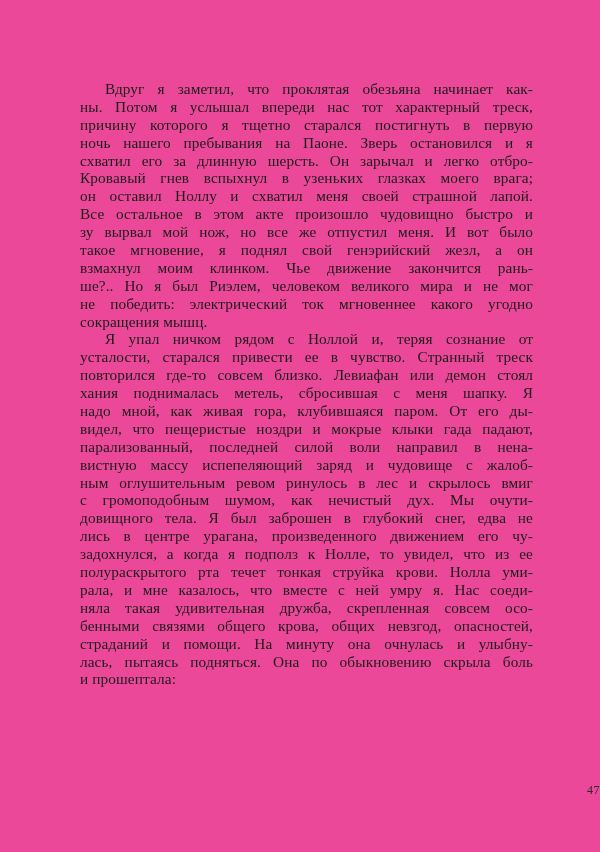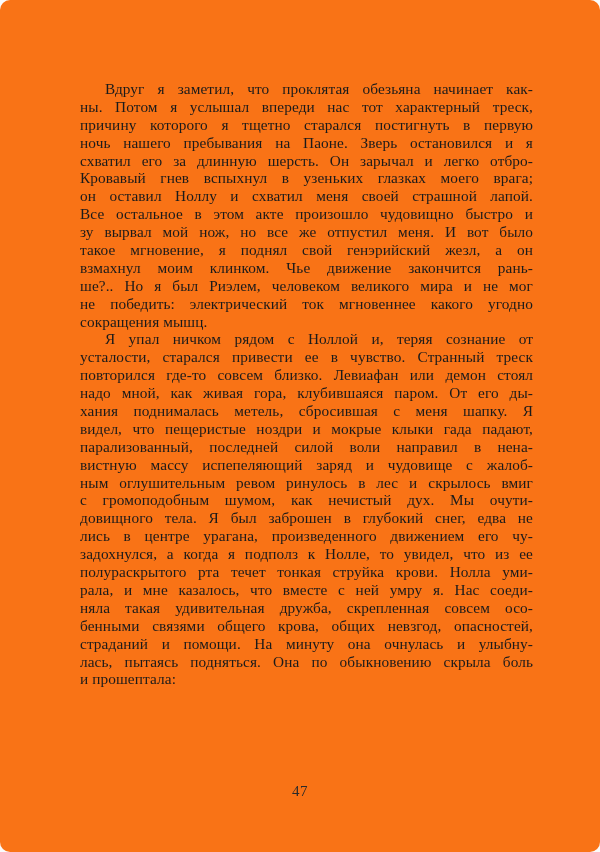--- a/index.html
+++ b/index.html
@@ -10,22 +10,21 @@
     width: 600px;
     height: 852px;
     background: #fbfbfb;
     position: relative;
     overflow: hidden;
     font-family: "Liberation Serif", "DejaVu Serif", serif;
   }
   .book-page {
     position: absolute;
     inset: 0;
-    background: #f97316;
-    border-radius: 10px;
+    background: #ec4899;
   }
   .text-block {
     position: absolute;
     left: 80px;
     top: 80px;
     width: 453px;
     color: #1b1b1b;
     font-size: 15.3px;
     line-height: 17.9px;
     letter-spacing: 0.1px;
@@ -45,22 +44,22 @@
   }
   .line.last {
     text-align: justify;
     text-align-last: left;
   }
   .page-number {
     position: absolute;
     left: 0;
     top: 783px;
     width: 600px;
-    text-align: center;
-    font-size: 15px;
+    text-align: right;
+    font-size: 12px;
     color: #2a2a2a;
     letter-spacing: 0.5px;
   }
 </style>
 </head>
 <body>
 
 <div class="book-page">
   <div class="text-block">
       <div class="paragraph">
@@ -76,22 +75,22 @@
         <div class="line">такое мгновение, я поднял свой генэрийский жезл, а он</div>
         <div class="line">взмахнул моим клинком. Чье движение закончится рань-</div>
         <div class="line">ше?.. Но я был Риэлем, человеком великого мира и не мог</div>
         <div class="line">не победить: электрический ток мгновеннее какого угодно</div>
         <div class="line last">сокращения мышц.</div>
       </div>
       <div class="paragraph">
         <div class="line first">Я упал ничком рядом с Ноллой и, теряя сознание от</div>
         <div class="line">усталости, старался привести ее в чувство. Странный треск</div>
         <div class="line">повторился где-то совсем близко. Левиафан или демон стоял</div>
+        <div class="line">хания поднималась метель, сбросившая с меня шапку. Я</div>
         <div class="line">надо мной, как живая гора, клубившаяся паром. От его ды-</div>
-        <div class="line">хания поднималась метель, сбросившая с меня шапку. Я</div>
         <div class="line">видел, что пещеристые ноздри и мокрые клыки гада падают,</div>
         <div class="line">парализованный, последней силой воли направил в нена-</div>
         <div class="line">вистную массу испепеляющий заряд и чудовище с жалоб-</div>
         <div class="line">ным оглушительным ревом ринулось в лес и скрылось вмиг</div>
         <div class="line">с громоподобным шумом, как нечистый дух. Мы очути-</div>
         <div class="line">довищного тела. Я был заброшен в глубокий снег, едва не</div>
         <div class="line">лись в центре урагана, произведенного движением его чу-</div>
         <div class="line">задохнулся, а когда я подполз к Нолле, то увидел, что из ее</div>
         <div class="line">полураскрытого рта течет тонкая струйка крови. Нолла уми-</div>
         <div class="line">рала, и мне казалось, что вместе с ней умру я. Нас соеди-</div>

